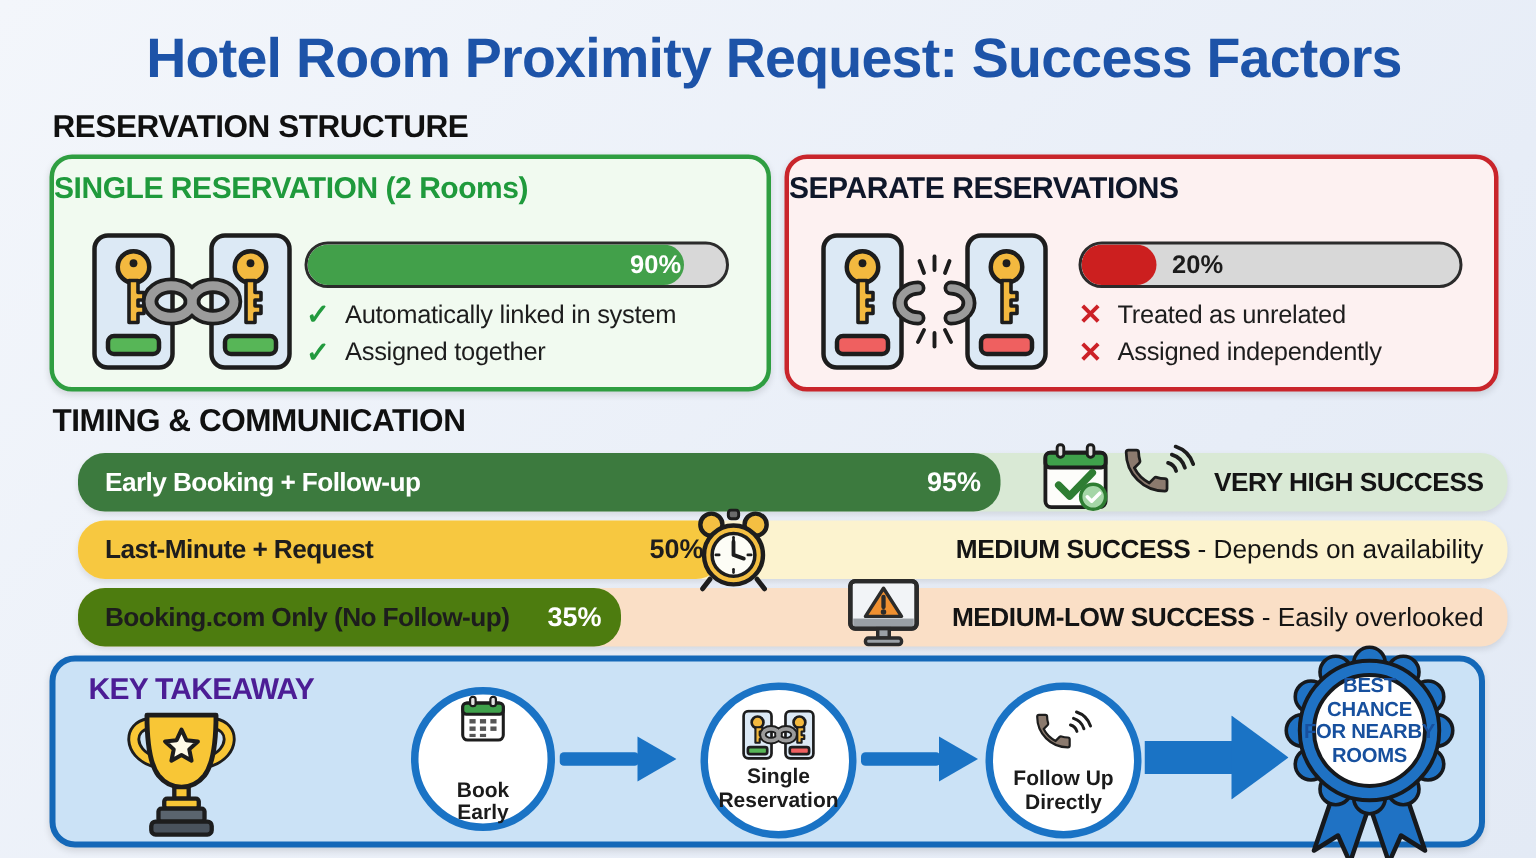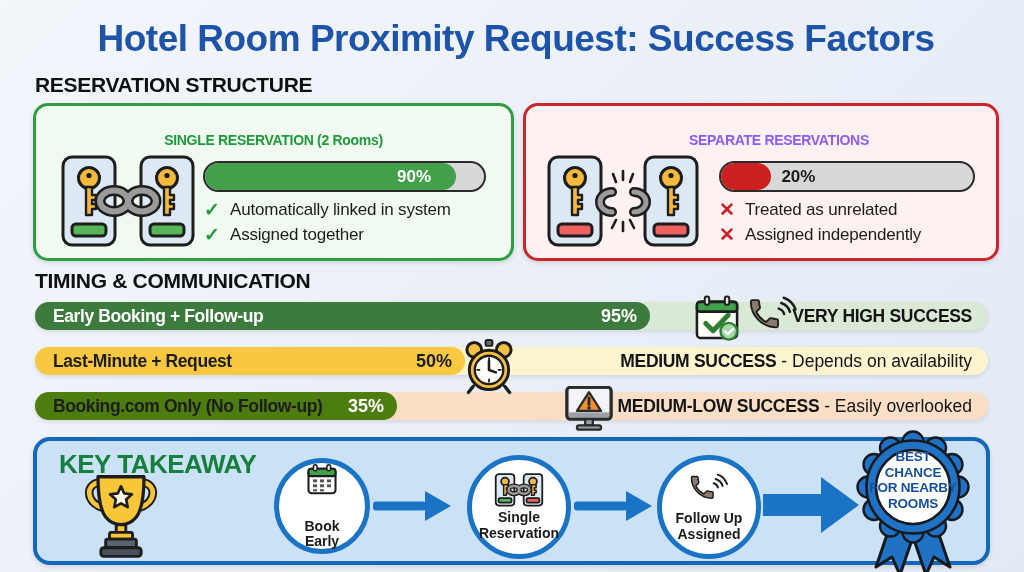--- a/index.html
+++ b/index.html
@@ -7,65 +7,65 @@
     background:linear-gradient(135deg,#f3f6fb 0%,#e7edf7 70%,#e3eaf5 100%);
     font-family:"Liberation Sans", sans-serif;color:#151515;}
   .title{position:absolute;top:14px;left:0;width:100%;margin:4px;text-align:center;
     font-size:37px;font-weight:bold;color:#1d53a8;letter-spacing:-0.5px;}
   .sec-h{position:absolute;left:35px;font-size:21px;font-weight:bold;color:#101010;letter-spacing:-0.3px;}
 
   
   .card{position:absolute;top:103px;height:152px;border-radius:15px;box-shadow:0 2px 5px rgba(0,0,0,.12);}
   .card.green{left:33px;width:475px;border:3.5px solid #2f9e41;background:#f1faf0;}
   .card.red{left:523px;width:470px;border:3.5px solid #c9252b;background:#fdf1f1;}
-  .card-title{position:absolute;top:26px;left:0;width:100%;text-align:center;font-size:14px;font-weight:bold;letter-spacing:-0.3px;}
+  .card-title{position:absolute;top:9px;left:0;width:100%;text-align:left;font-size:20px;font-weight:bold;letter-spacing:-0.3px;}
   .card.green .card-title{color:#1f9a3c;}
-  .card.red .card-title{color:#8b5cf6;padding-left:18px;}
+  .card.red .card-title{color:#0f172a;}
   .keys-svg{position:absolute;top:48px;}
   .card.green .keys-svg{left:22px;}
   .card.red .keys-svg{left:18px;}
   .pbar{position:absolute;top:55px;height:27px;background:#d8d8d8;border:2.2px solid #2b2b2b;border-radius:16px;overflow:hidden;}
   .card.green .pbar{left:167px;width:279px;}
   .card.red .pbar{left:193px;width:252px;}
   .pfill{position:absolute;left:0;top:0;bottom:0;border-radius:14px;display:flex;align-items:center;justify-content:flex-end;}
   .pfill.g{width:90%;background:#42a04a;}
   .pfill.r{width:20%;background:#cc1f1f;}
-  .pct-in{font-size:17px;font-weight:bold;color:#fff;padding-right:25px;}
+  .pct-in{font-size:17px;font-weight:bold;color:#fff;padding-right:2px;}
   .pct-out{position:absolute;left:calc(20% + 10px);top:0;bottom:0;display:flex;align-items:center;font-size:17px;font-weight:bold;color:#1b1b1b;}
   .feature-list{position:absolute;margin:0;padding:0;list-style:none;font-size:17px;letter-spacing:-0.2px;color:#1d1d1d;}
   .card.green .feature-list{left:168px;top:91px;}
   .card.red .feature-list{left:193px;top:91px;}
   .feature-list li{display:flex;align-items:center;height:25px;}
   .mark{font-size:19px;font-weight:bold;width:26px;}
   .mark.check{color:#229a3e;}
   .mark.cross{color:#cc2127;}
 
   
-  .trow{position:absolute;left:35px;width:953px;height:28px;border-radius:18px;box-shadow:0 2px 4px rgba(0,0,0,.10);}
+  .trow{position:absolute;left:52px;width:953px;height:39px;border-radius:18px;box-shadow:0 2px 4px rgba(0,0,0,.10);}
   .trow.r1{top:302px;background:#d9e9d5;}
   .trow.r2{top:347px;background:#fcf3cf;}
   .trow.r3{top:392px;background:#fadfc6;}
   .tfill{position:absolute;left:0;top:0;bottom:0;border-radius:18px;display:flex;align-items:center;justify-content:space-between;padding:0 13px 0 18px;box-sizing:border-box;}
   .r1 .tfill{width:615px;background:#3c7a3e;}
   .r2 .tfill{width:430px;background:#f7c840;}
   .r3 .tfill{width:362px;background:#4d7c0f;}
   .tlabel{font-size:17.5px;font-weight:bold;letter-spacing:-0.4px;white-space:nowrap;}
   .r1 .tlabel{color:#fff;}
   .r2 .tlabel,.r3 .tlabel{color:#1d1d1d;}
   .tpct{font-size:18px;font-weight:bold;}
   .r1 .tpct{color:#fff;}
   .r2 .tpct{color:#1d1d1d;}
   .r3 .tpct{color:#fff;}
   .tresult{position:absolute;right:16px;top:0;height:100%;display:flex;align-items:center;font-size:17.5px;color:#141414;white-space:pre;}
   .tresult b{letter-spacing:-0.3px;}
   .float-icon{position:absolute;}
 
   
   .kt-box{position:absolute;left:33px;top:437px;width:957px;height:128px;background:#cbe2f6;border:4px solid #1468b8;border-radius:17px;box-sizing:border-box;box-shadow:0 2px 5px rgba(0,0,0,.12);}
-  .kt-h{position:absolute;left:22px;top:8px;font-size:26px;font-weight:bold;color:#15803d;letter-spacing:-0.5px;}
+  .kt-h{position:absolute;left:22px;top:8px;font-size:20px;font-weight:bold;color:#4c1d95;letter-spacing:-0.5px;}
   .trophy-svg{position:absolute;left:42px;top:30px;}
   .step{position:absolute;background:#fff;border:5px solid #1a73c5;border-radius:50%;box-sizing:border-box;display:flex;flex-direction:column;align-items:center;justify-content:center;text-align:center;}
   .step.s1{left:237px;top:17px;width:96px;height:96px;gap:20px;}
   .step.s2{left:430px;top:14px;width:104px;height:104px;}
   .step.s3{left:620px;top:14px;width:104px;height:104px;}
   .step-label{font-size:14px;font-weight:bold;color:#1b1b1b;line-height:1.08;margin-top:3px;}
   .s1 .step-label{width:50px;}
   .s2 .step-label{width:88px;}
   .s3 .step-label{width:78px;}
   .arrow-svg{position:absolute;}
@@ -307,21 +307,21 @@
 
     <div class="step s3">
       <svg width="40" height="36" viewBox="1 0 30 25">
         <path d="M6.1 9.5 c1.3 2.55 3.4 4.65 5.95 5.95 l2 -2 c0.25 -0.25 0.6 -0.32 0.92 -0.22 c1 0.33 2.1 0.51 3.22 0.51 c0.5 0 0.9 0.4 0.9 0.9 v3.15 c0 0.5 -0.4 0.9 -0.9 0.9 c-8.47 0 -15.34 -6.87 -15.34 -15.34 c0 -0.5 0.4 -0.9 0.9 -0.9 h3.16 c0.5 0 0.9 0.4 0.9 0.9 c0 1.13 0.18 2.21 0.51 3.22 c0.1 0.32 0.03 0.67 -0.22 0.92 l-2 2 z" fill="#8b7a6e" stroke="#1d1d1d" stroke-width="1.1"></path>
         <g fill="none" stroke="#1d1d1d" stroke-width="1.5" stroke-linecap="round">
           <path d="M19.5 7.5 a4.5 4.5 0 0 1 3.2 3.2"></path>
           <path d="M21 4.2 a7.8 7.8 0 0 1 5.2 5.2"></path>
           <path d="M22.5 1 a11 11 0 0 1 7 7"></path>
         </g>
       </svg>
-      <div class="step-label">Follow Up Assigned</div>
+      <div class="step-label">Follow Up Directly</div>
     </div>
 
     <svg class="arrow-svg" style="left:336px;top:48px" width="78" height="34" viewBox="0 0 78 34">
       <rect x="0" y="12.5" width="53" height="9" rx="3" fill="#1a73c5"></rect>
       <polygon points="52,2 78,17 52,32" fill="#1a73c5"></polygon>
     </svg>
     <svg class="arrow-svg" style="left:537px;top:48px" width="78" height="34" viewBox="0 0 78 34">
       <rect x="0" y="12.5" width="53" height="9" rx="3" fill="#1a73c5"></rect>
       <polygon points="52,2 78,17 52,32" fill="#1a73c5"></polygon>
     </svg>

